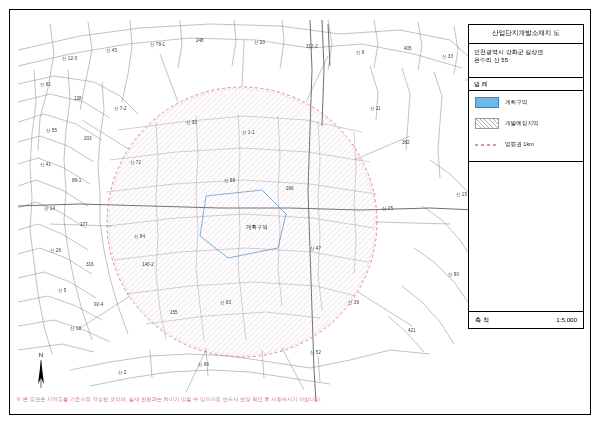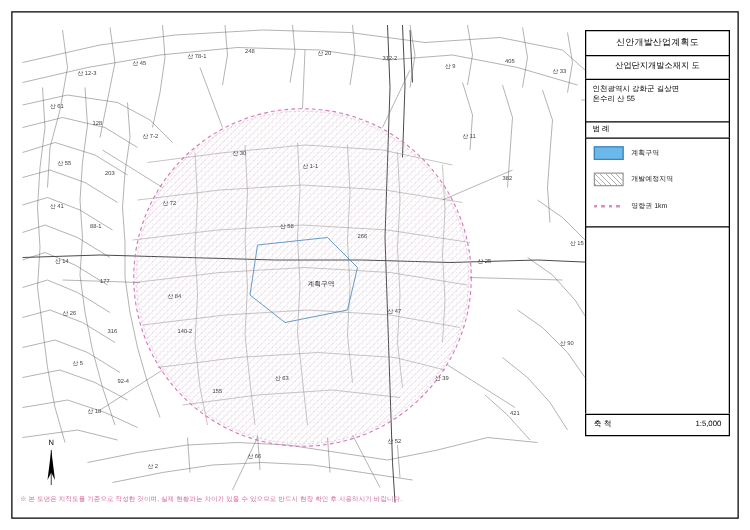--- a/index.html
+++ b/index.html
@@ -330,21 +330,20 @@
         <div class="lbl" style="left: 398px; top: 318px;">421</div>
         <div class="lbl" style="left: 300px; top: 340px;">산 52</div>
         <div class="lbl" style="left: 188px; top: 352px;">산 66</div>
         <div class="lbl" style="left: 108px; top: 360px;">산 2</div>
         <div class="lbl" style="left: 438px; top: 262px;">산 90</div>
         <div class="lbl" style="left: 446px; top: 182px;">산 15</div>
       </div>
   </div>
 
   <div class="title-block">
-    <div class="tb-row title">신안개발산업계획도</div>
     <div class="tb-row sub">산업단지개발소재지 도</div>
     <div class="tb-row addr" style="white-space:pre-line">인천광역시 강화군 길상면
 온수리 산 55</div>
     <div class="tb-row legend-head">범  례</div>
     <div class="legend-body">
       <div class="legend-item">
         <span class="swatch fill-blue"></span>
         <span class="legend-label">계획구역</span>
       </div>
       <div class="legend-item">

